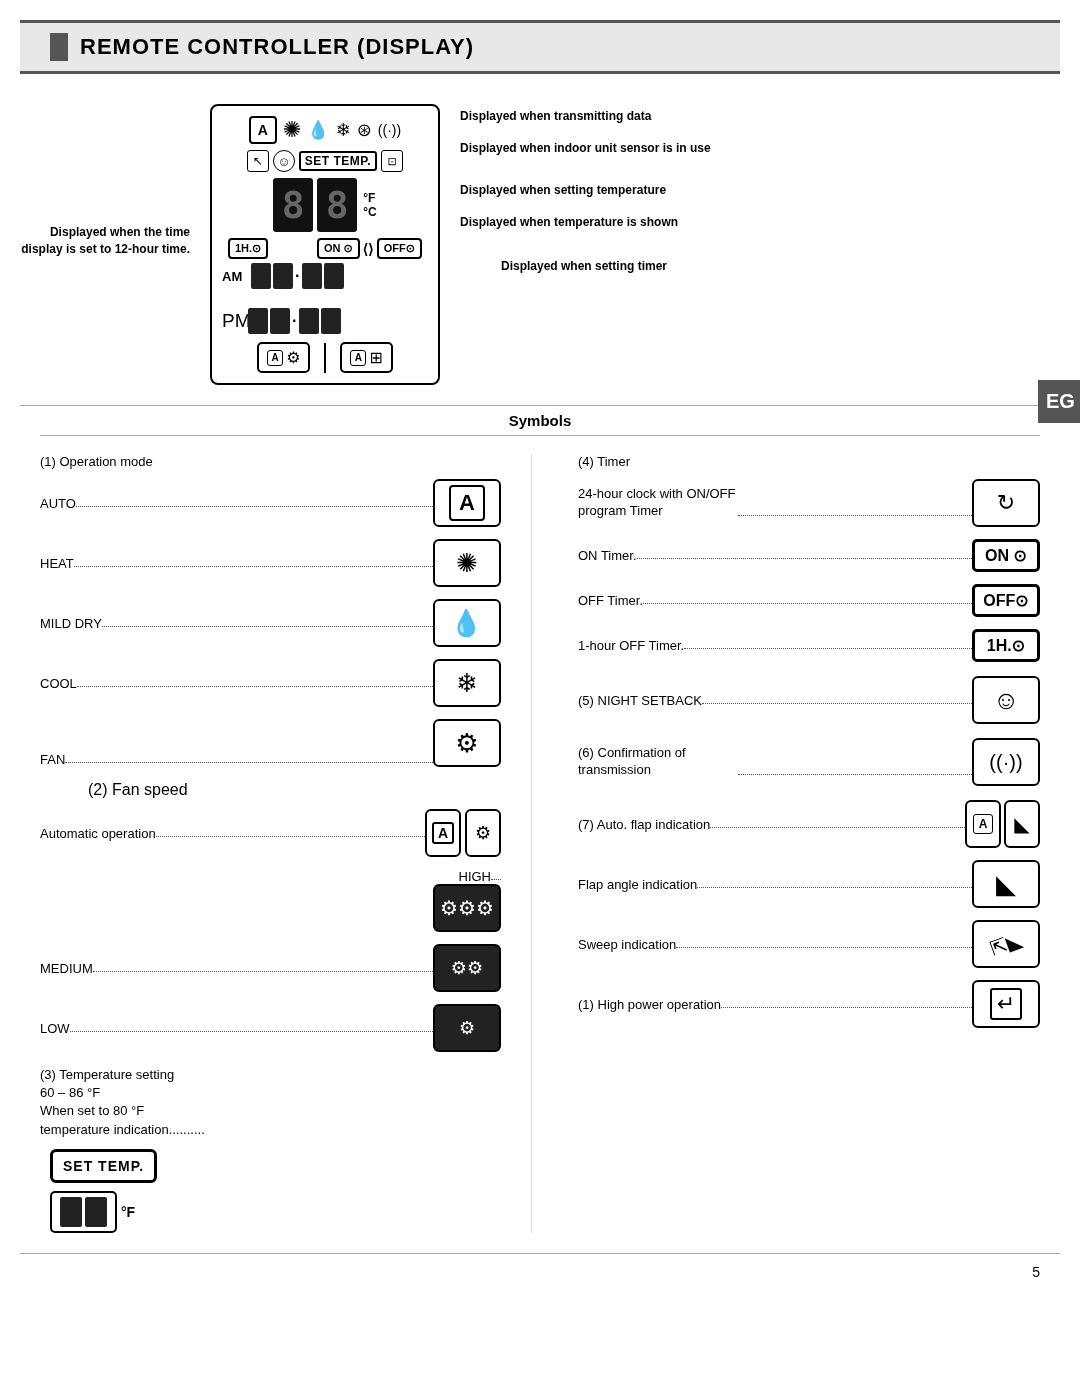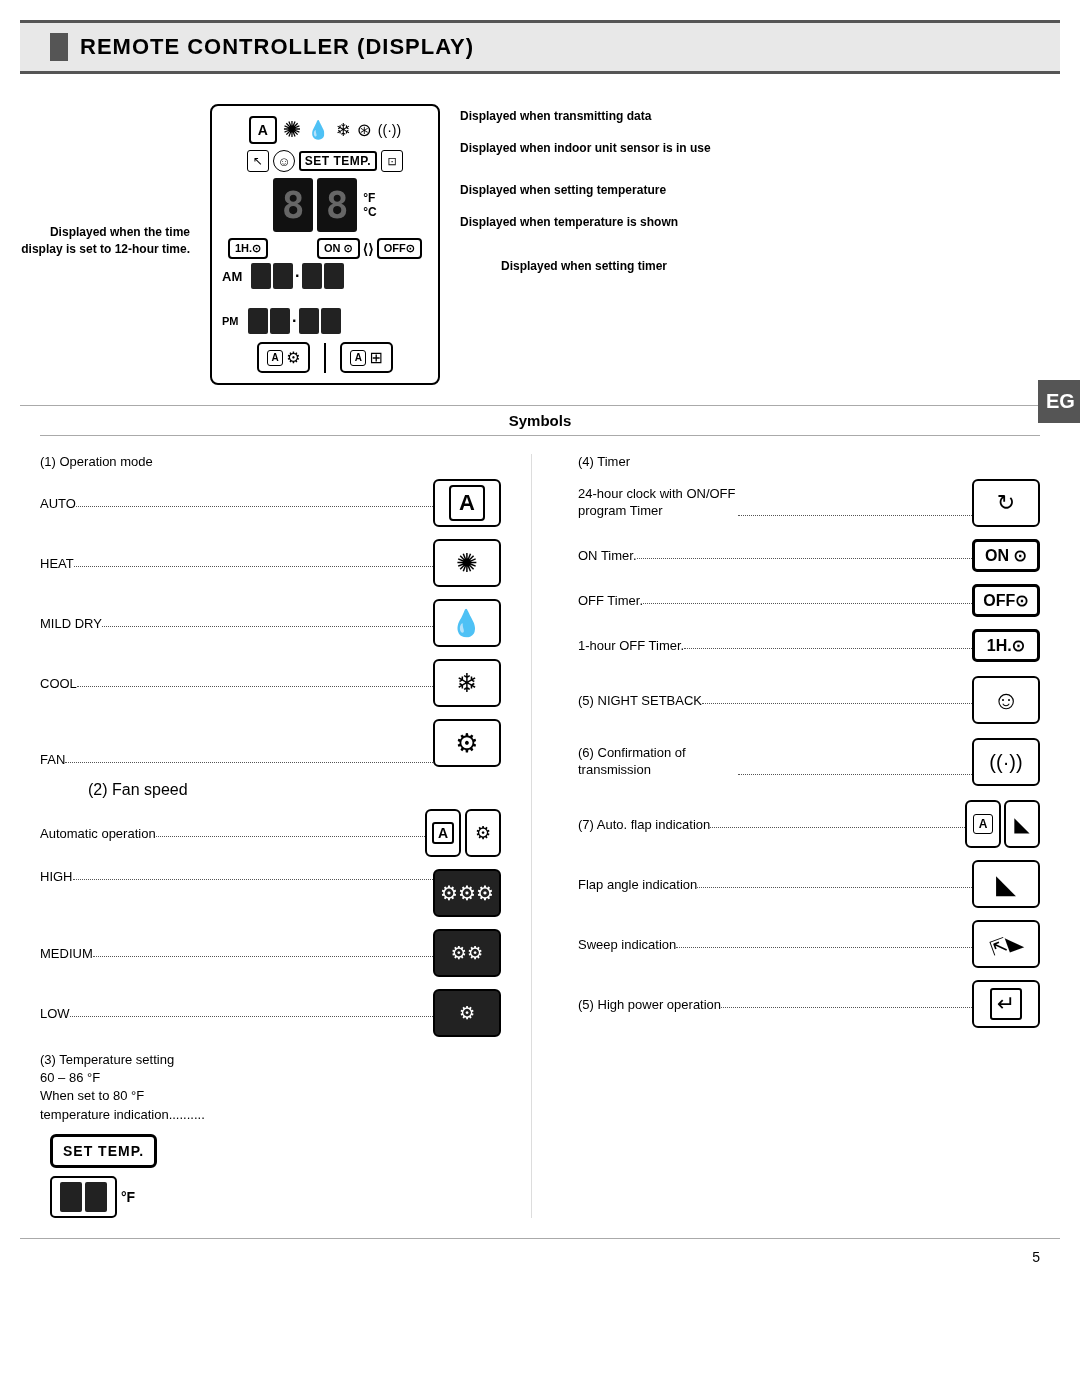--- a/index.html
+++ b/index.html
@@ -150,21 +150,21 @@
           <span style="font-size:13px; font-weight:900; width:22px;">AM</span>
           <div style="display:flex; align-items:center; gap:2px;">
             <div style="width:20px; height:26px; background:#222; border-radius:2px;"></div>
             <div style="width:20px; height:26px; background:#222; border-radius:2px;"></div>
             <span style="font-size:16px; font-weight:900;">·</span>
             <div style="width:20px; height:26px; background:#222; border-radius:2px;"></div>
             <div style="width:20px; height:26px; background:#222; border-radius:2px;"></div>
           </div>
         </div>
         <div style="display:flex; align-items:center; gap:4px;">
-          <span style="font-size:11px; font-weight:700; width:22px;">PM</span>
+          <span style="font-size:19px; font-weight:400; width:22px;">PM</span>
           <div style="display:flex; align-items:center; gap:2px;">
             <div style="width:20px; height:26px; background:#222; border-radius:2px;"></div>
             <div style="width:20px; height:26px; background:#222; border-radius:2px;"></div>
             <span style="font-size:16px; font-weight:900;">·</span>
             <div style="width:20px; height:26px; background:#222; border-radius:2px;"></div>
             <div style="width:20px; height:26px; background:#222; border-radius:2px;"></div>
           </div>
         </div>
       </div>
 
@@ -276,21 +276,21 @@
           <div style="display:flex; gap:4px;">
             <div class="sym-box" style="width:36px;">
               <span style="font-size:14px; font-weight:900; border:2px solid #000; border-radius:3px; width:22px; height:22px; display:flex; align-items:center; justify-content:center;">A</span>
             </div>
             <div class="sym-box" style="width:36px;">
               <span style="font-size:18px;">⚙</span>
             </div>
           </div>
         </div>
 
-        <div style="display:flex; align-items:flex-start; margin-bottom:12px;">
+        <div style="display:flex; align-items:flex-end; margin-bottom:12px;flex-direction:column;">
           <div class="label-dots">
             <span class="label-text">HIGH</span>
             <span class="dots-fill"></span>
           </div>
           <div class="sym-box filled">
             <span style="font-size:20px; color:#fff;">⚙⚙⚙</span>
           </div>
         </div>
 
         <div style="display:flex; align-items:center; margin-bottom:12px;">
@@ -423,21 +423,21 @@
           <span class="label-text">Sweep indication</span>
           <span class="dots-fill"></span>
         </div>
         <div class="sym-box">
           <span style="font-size:20px; transform:rotate(-20deg); display:inline-block;">⇱◣</span>
         </div>
       </div>
 
       <div style="display:flex; align-items:center; margin-bottom:12px;">
         <div class="label-dots">
-          <span class="label-text">(5) High power operation</span>
+          <span class="label-text">(1) High power operation</span>
           <span class="dots-fill"></span>
         </div>
         <div class="sym-box">
           <span style="font-size:22px; border:2px solid #000; border-radius:3px; width:32px; height:32px; display:flex; align-items:center; justify-content:center;">↵</span>
         </div>
       </div>
 
     </div>
   </div>
 </div>

